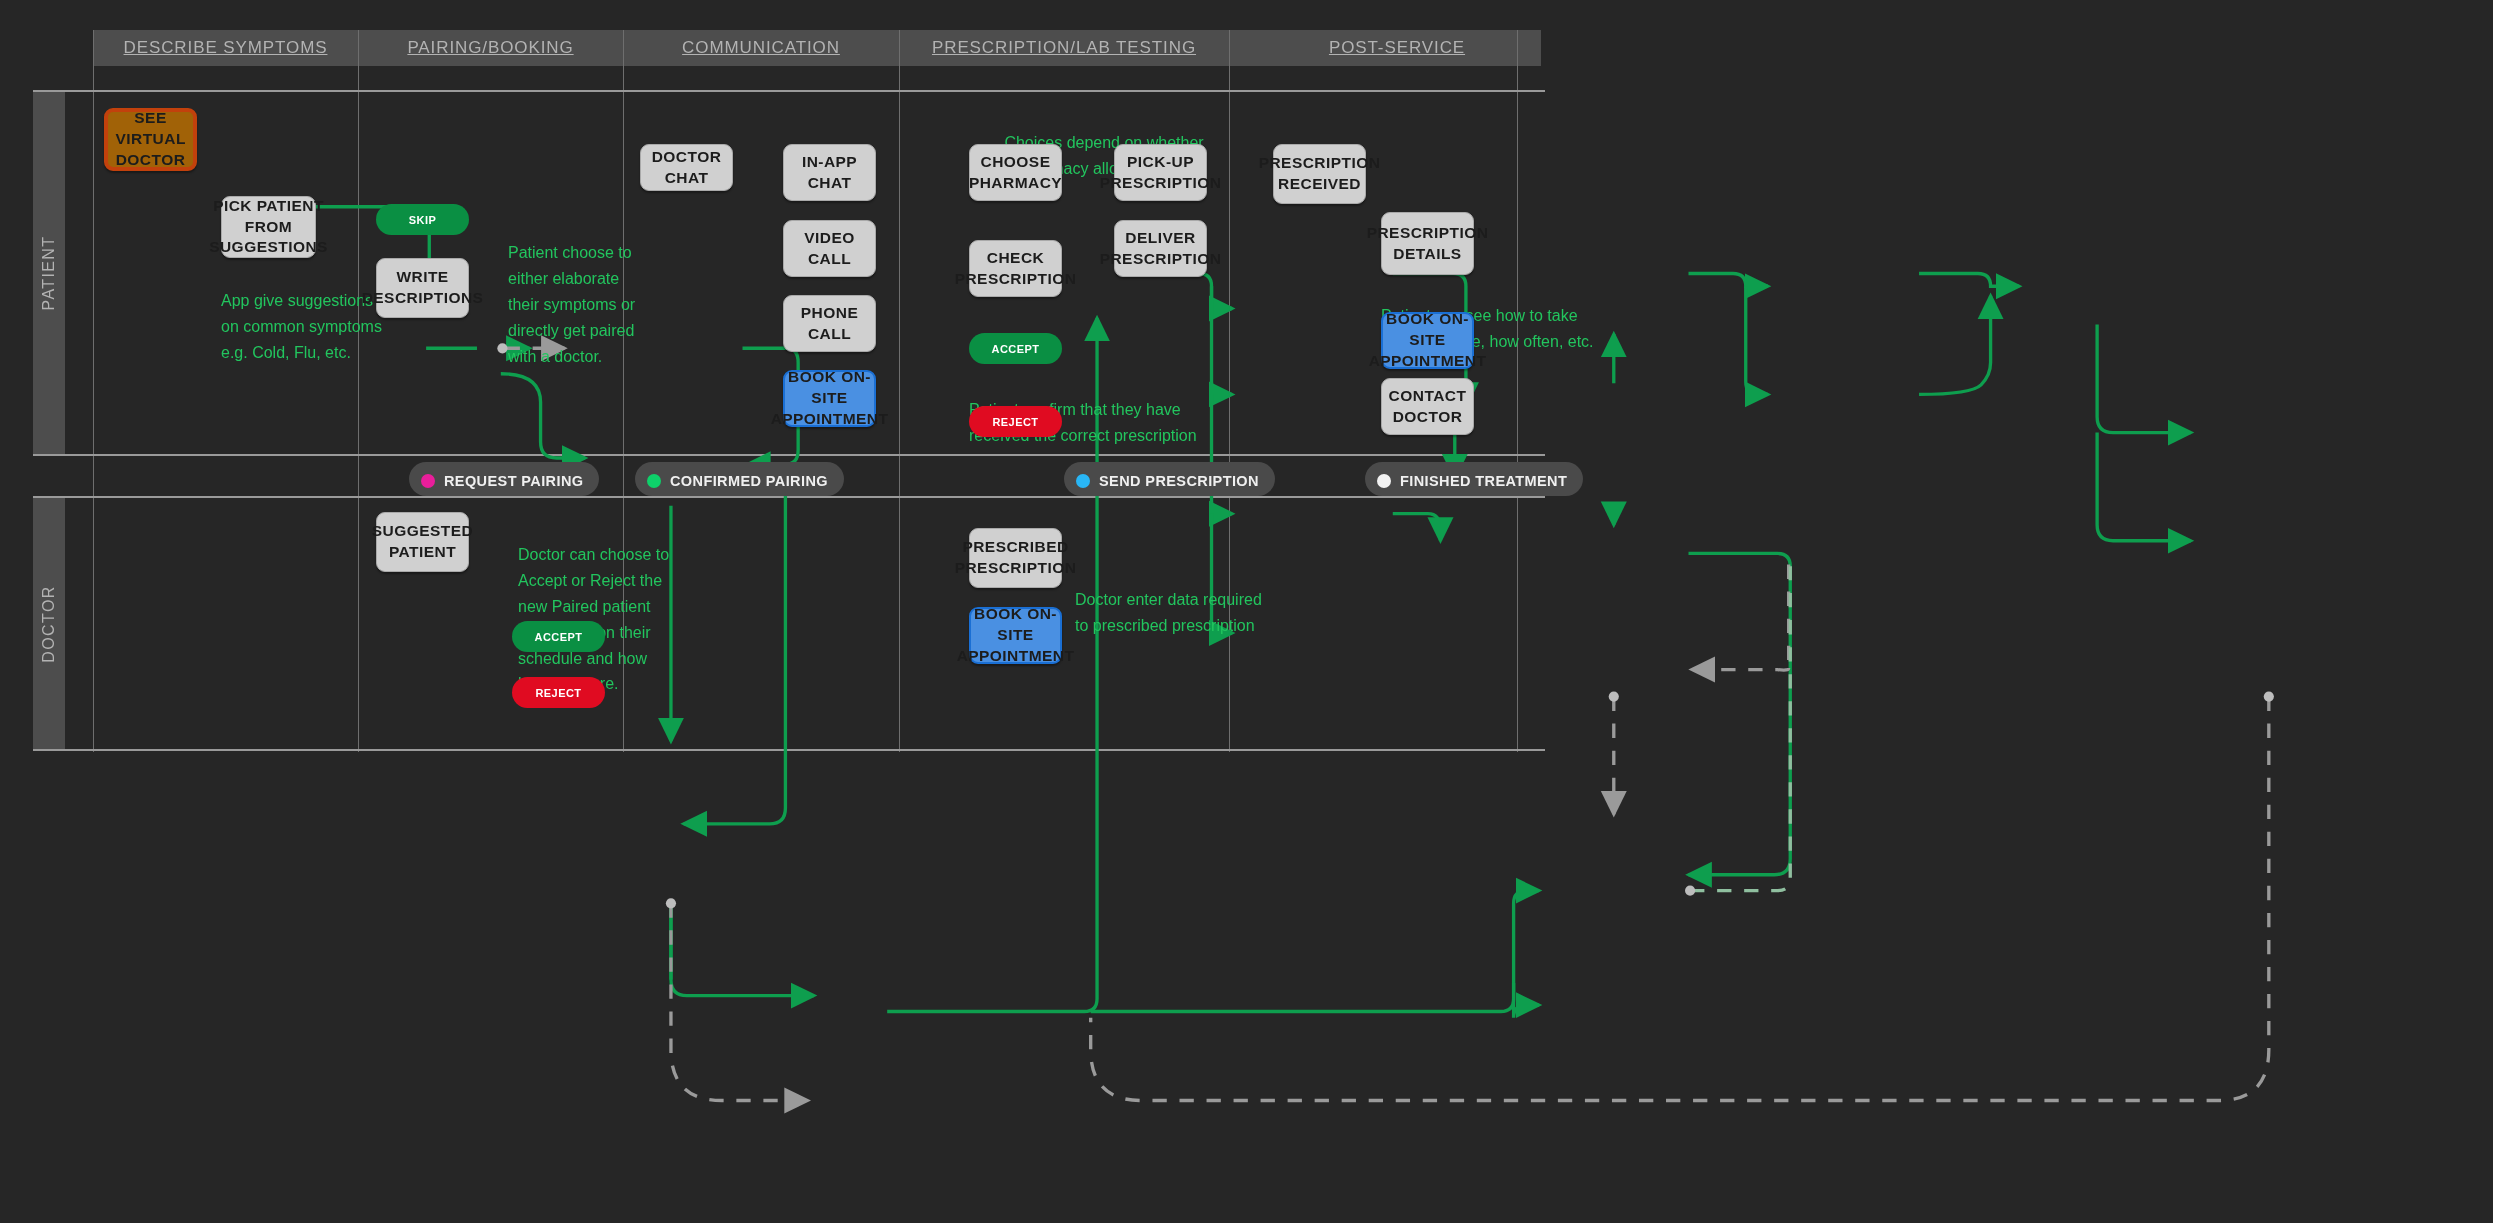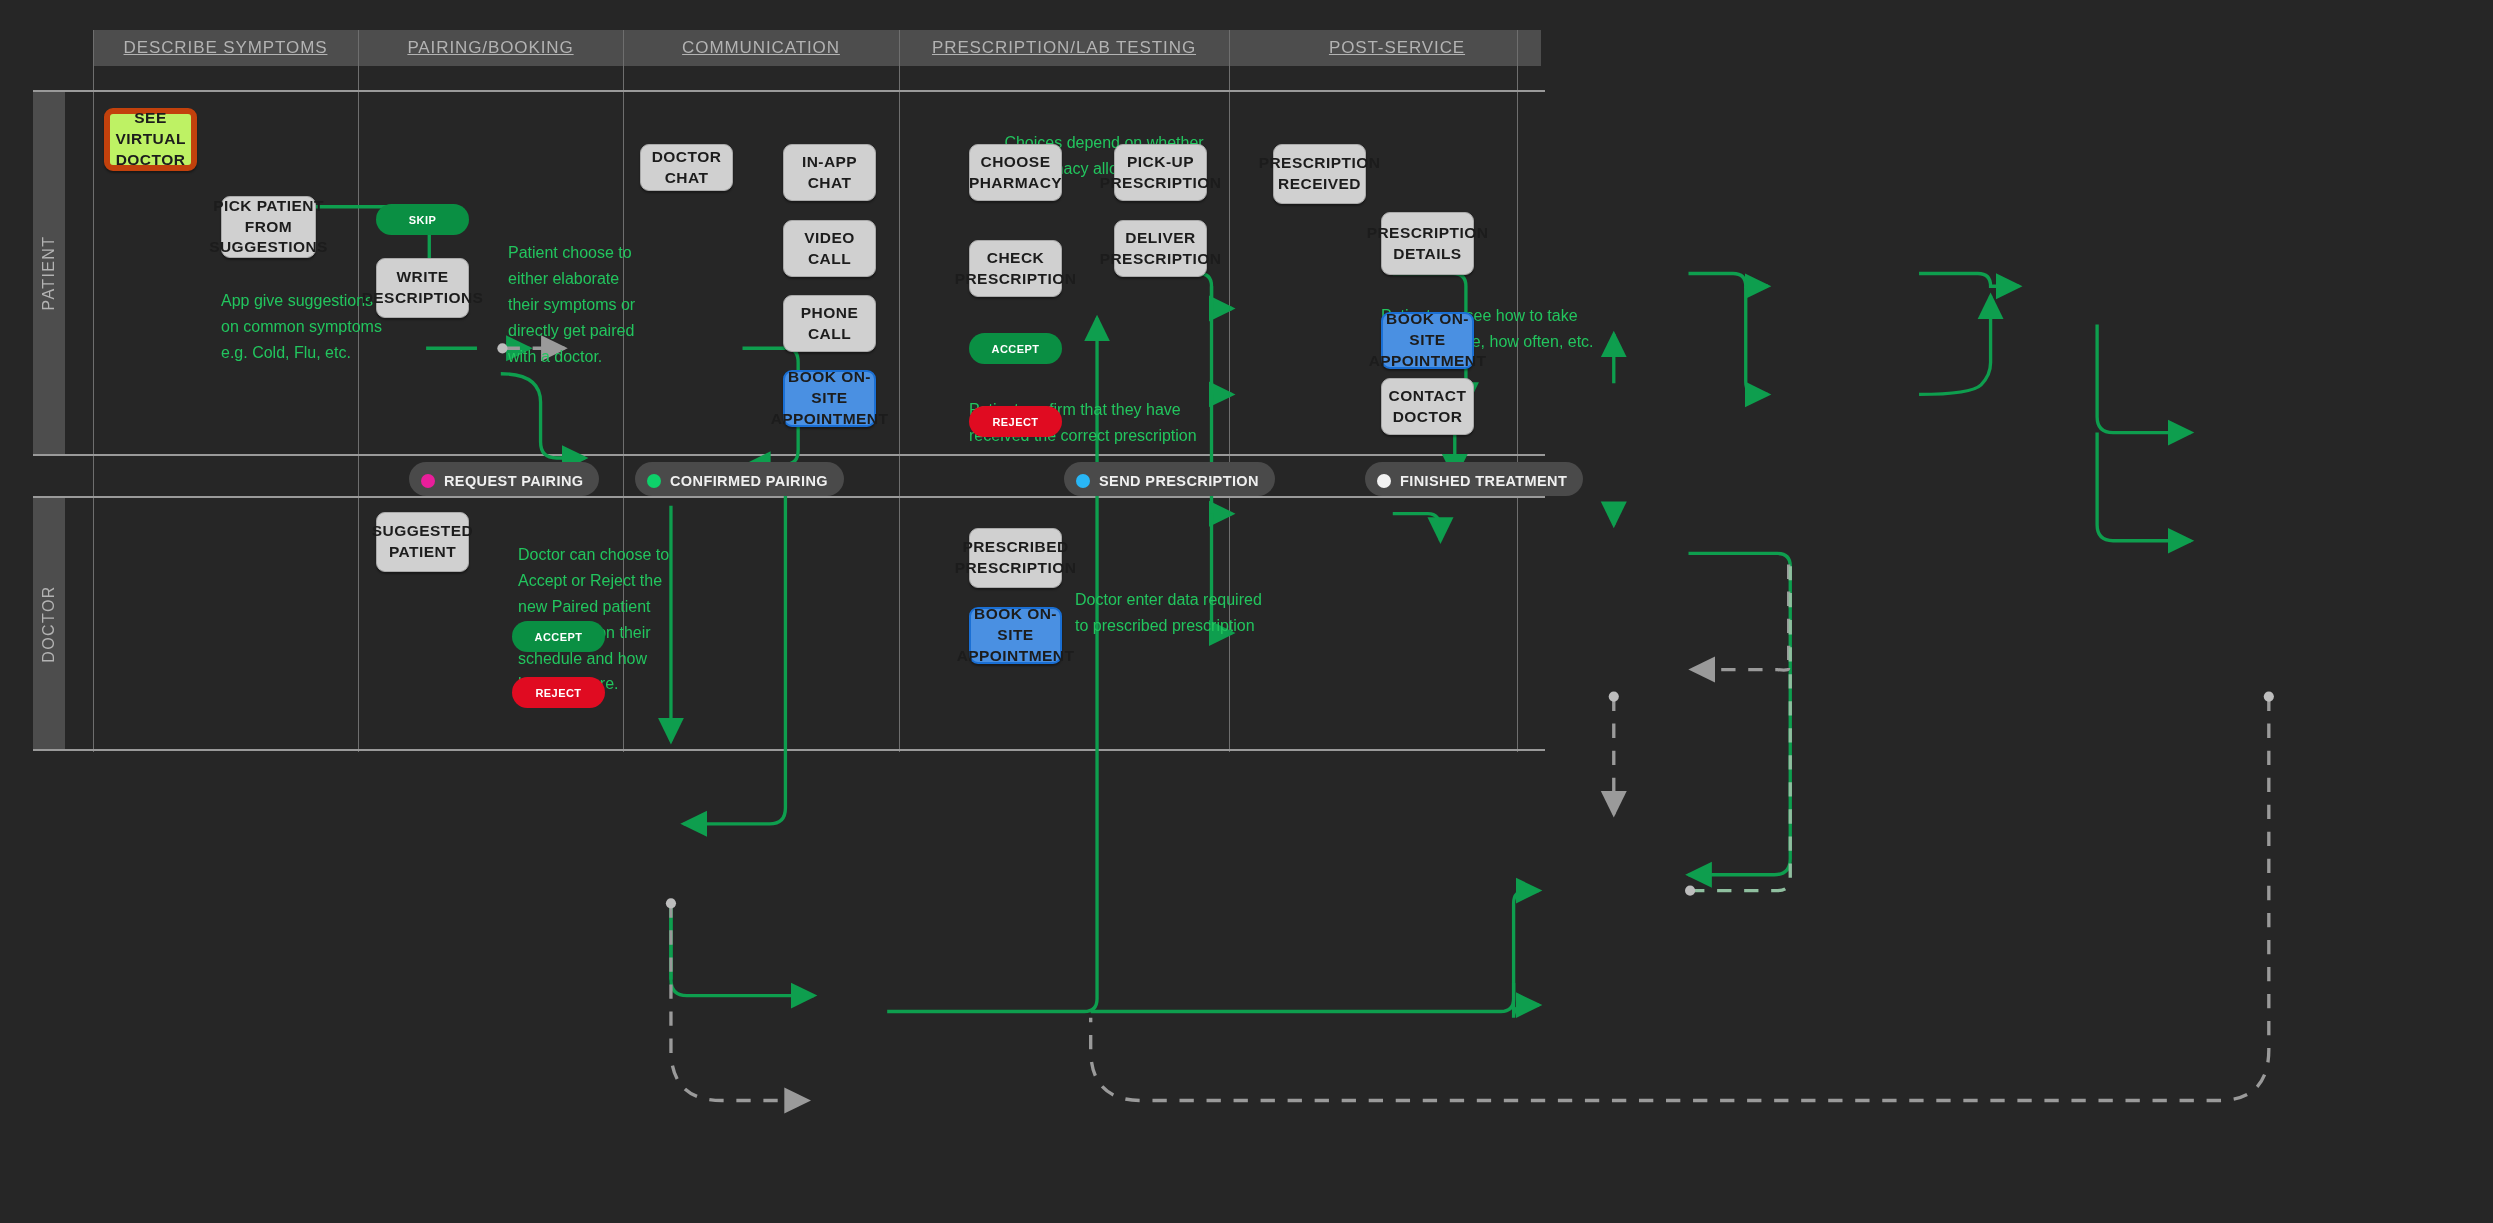--- a/index.html
+++ b/index.html
@@ -14,21 +14,21 @@
     white-space:nowrap;color:#b3b3b3;font-size:16px;letter-spacing:1.4px;}
   .vline{position:absolute;width:1px;background:#6e6e6e;}
   .hline{position:absolute;height:2px;background:#9a9a9a;}
 
   
   .node{position:absolute;border-radius:9px;display:flex;align-items:center;justify-content:center;
     text-align:center;font-size:15.5px;font-weight:bold;letter-spacing:.45px;line-height:1.35;
     color:#1c1c1c;box-sizing:border-box;padding:4px 8px;z-index:5;}
   .n-grey{background:#d0d0d0;border:1px solid #a9a9a9;box-shadow:0 2px 2px rgba(0,0,0,.35);}
   .n-blue{background:#4a90e2;border:2px solid #1a6fd4;box-shadow:0 2px 2px rgba(0,0,0,.35);}
-  .n-lgreen{background:#bef264;border:6px solid #c2410c;box-shadow:0 2px 2px rgba(0,0,0,.35);}
+  .n-lgreen{background:#a16207;border:4px solid #c2410c;box-shadow:0 2px 2px rgba(0,0,0,.35);}
   .pill{position:absolute;border-radius:999px;display:flex;align-items:center;justify-content:center;
     text-align:center;font-size:11px;font-weight:bold;letter-spacing:.45px;color:#fff;z-index:5;}
   .p-green{background:#0a8f43;}
   .p-red{background:#e00b21;}
 
   
   .note{position:absolute;color:#22c55e;font-size:16px;line-height:1.62;z-index:4;}
   .note.c{text-align:center;}
 
   

